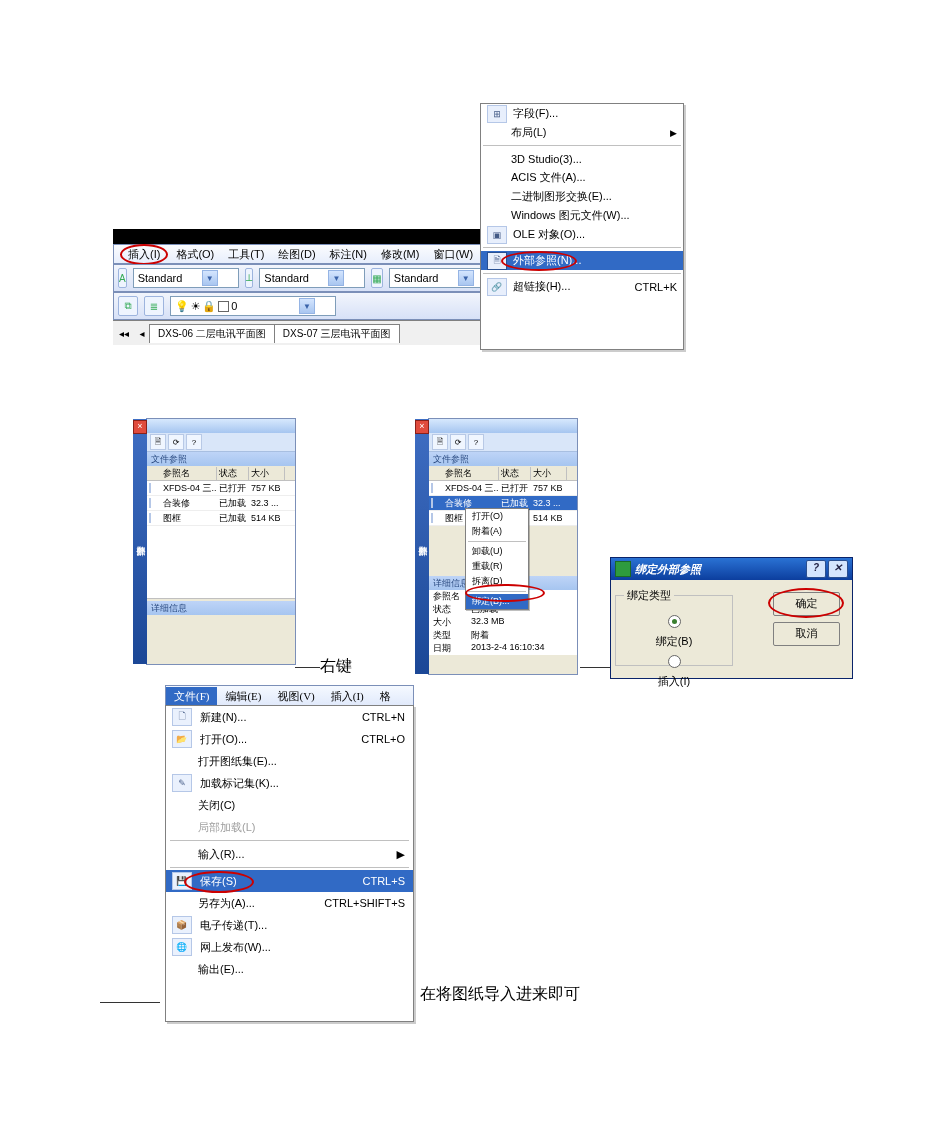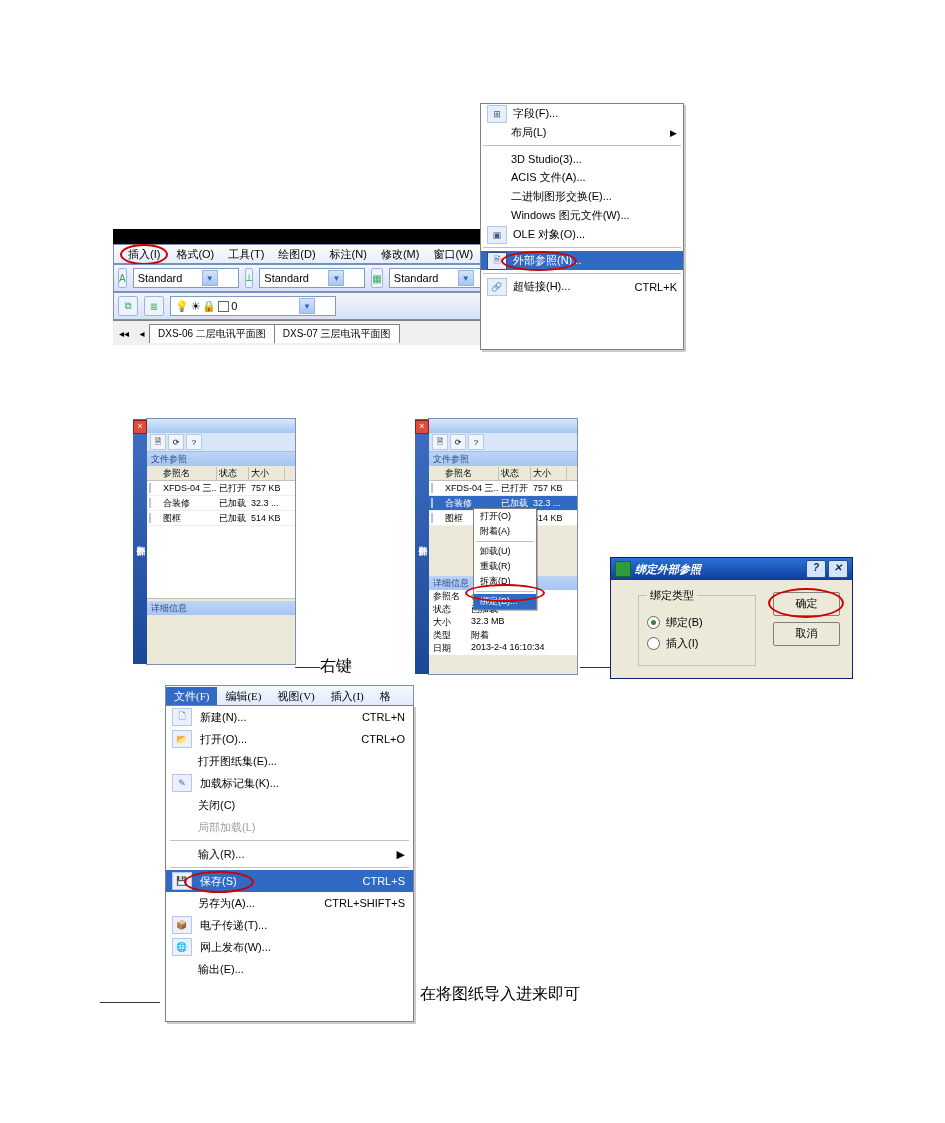--- a/index.html
+++ b/index.html
@@ -193,25 +193,25 @@
     font-size: 11px; font-weight: bold; font-style: italic;
   }
   #fig5-wrap .tb .sp { flex: 1; }
   #fig5-wrap .tb .wbtn {
     width: 18px; height: 16px; margin-left: 2px;
     background: #d4e5fe; border: 1px solid #2a4f90; border-radius: 2px;
     text-align: center; font-size: 10px; line-height: 14px; color: #224;
   }
   .wbtn.close { background: #e8968c;  color: #fff; }
   .grp5 {
-    position: absolute; left: 25px; top: 30px; width: 100px; height: 70px;
+    position: absolute; left: 2px; top: 30px; width: 100px; height: 70px;
     border: 1px solid #c0c0c0; padding: 6px 8px 0;
   }
   .grp5 legend { font-size: 11px; background: #ece9d8; padding: 0 3px; }
-  .radio { display: flex; align-items: center; gap: 6px; margin: 6px 0; font-size: 11px; }
+  .radio { display: flex; align-items: center; gap: 6px; margin: 6px 0; font-size: 11px; flex-direction: column; }
   .radio .dot {
     width: 11px; height: 11px; border: 1px solid #666; border-radius: 50%;
     background: #fff; display: flex; align-items: center; justify-content: center;
   }
   .radio .dot.on::after { content: ""; width: 5px; height: 5px; background: #3a7f2e; border-radius: 50%; }
   .btn5 {
     position: absolute; right: 12px; width: 65px; height: 22px;
     background: #ece9d8; border: 1px solid #808080; border-radius: 2px;
     text-align: center; line-height: 20px; font-size: 11px;
   }
@@ -449,21 +449,21 @@
         <div>32.3 ...</div>
       </div>
       <div class="row">
         <div><span class="ic"></span></div>
         <div>图框</div>
         <div>已加载</div>
         <div>514 KB</div>
       </div>
     </div>
 
-    <div class="ctx-menu" style="left:44px;top:42px;width:62px">
+    <div class="ctx-menu" style="left:36px;top:42px;width:62px">
       <div class="ci">打开(O)</div>
       <div class="ci">附着(A)</div>
       <div class="csep"></div>
       <div class="ci">卸载(U)</div>
       <div class="ci">重载(R)</div>
       <div class="ci">拆离(D)</div>
       <div class="csep"></div>
       <div class="ci sel" style="position:relative">
         <span>绑定(B)...</span>
       </div>

